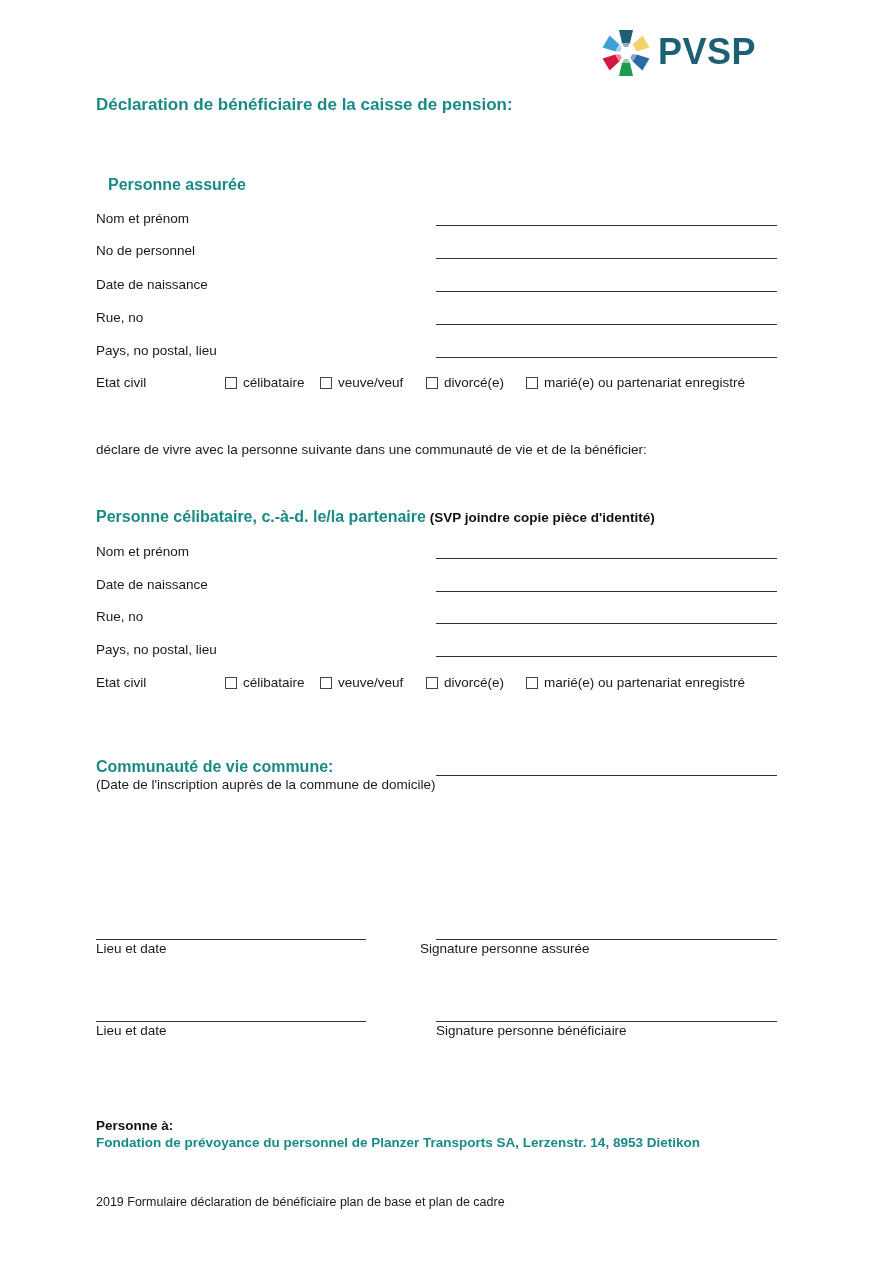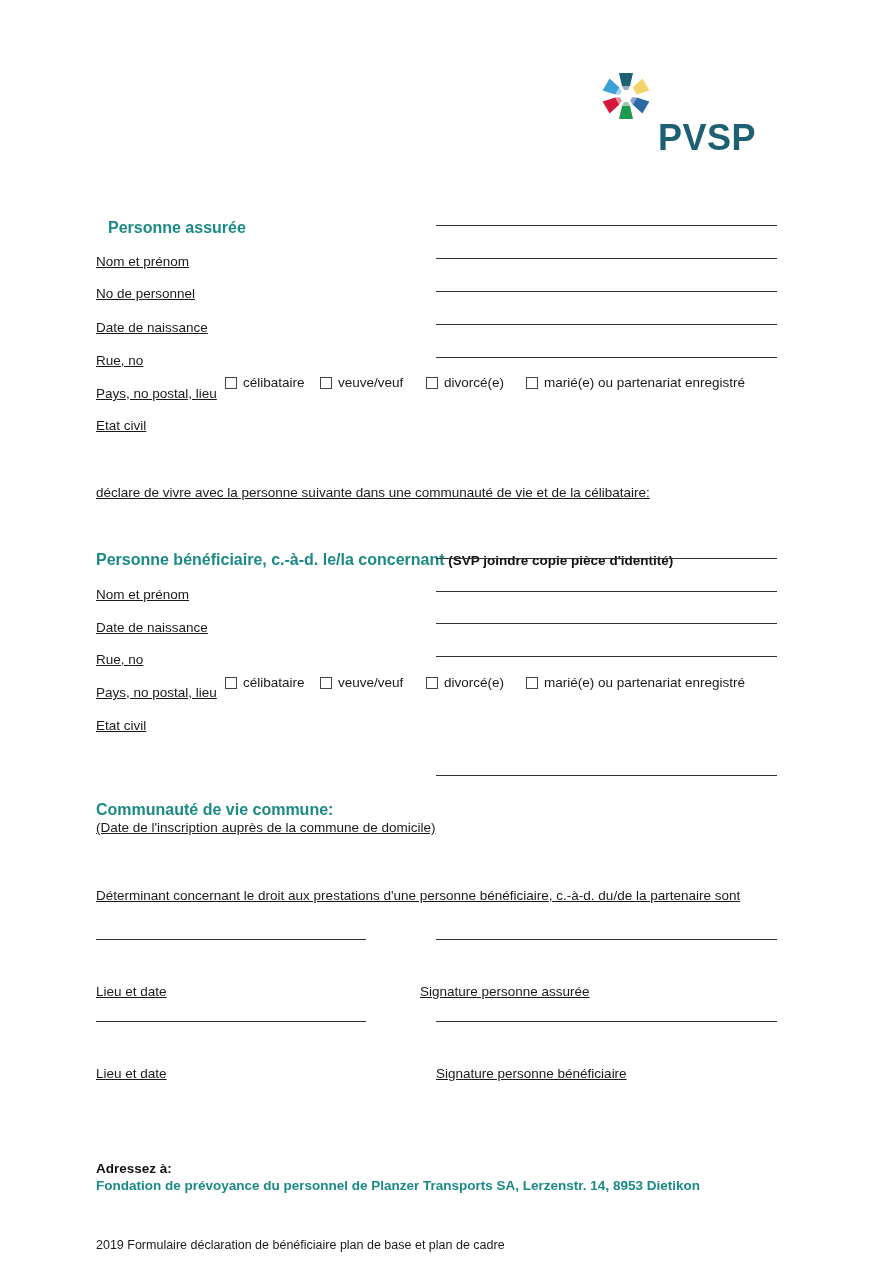--- a/index.html
+++ b/index.html
@@ -1,22 +1,22 @@
 <!DOCTYPE html>
 <html><head>
 <meta charset="utf-8">
 <style>
   html, body { margin: 0; padding: 0; background: #ffffff; }
   body { width: 892px; height: 1262px; position: relative; overflow: hidden;
          font-family: "Liberation Sans", sans-serif; color: #1a1a1a; font-size: 13.5px; }
-  .abs { position: absolute; margin-top: 43px; }
+  .abs { position: absolute; }
   .teal { color: #1a8a85; font-weight: bold; }
   .h-title { font-size: 17px; line-height: 21px; }
   .h-sec { font-size: 16px; }
-  .label { font-size: 13.5px; text-decoration: underline; }
+  .label { font-size: 13.5px; }
   .line { position: absolute; border-bottom: 1px solid #333; height: 0; }
   .cb { display: inline-block; width: 12px; height: 12px; border: 1px solid #444;
         vertical-align: -2px; margin-right: 6px; box-sizing: border-box; background: #fff; }
   .civil-opt { position: absolute; white-space: nowrap; font-size: 13.5px; cursor: pointer; }
   .logo-text { font-weight: bold; font-size: 36px; color: #1d5f73; letter-spacing: 0.5px; }
   .black-bold { font-weight: bold; color: #111; font-size: 13.5px; }
 </style>
 </head>
 <body>
 
@@ -43,20 +43,21 @@
       <g transform="rotate(300)">
           <path d="M-7,-23 L7,-23 L4,-10 L-4,-10 Z" fill="#3aa0d6"></path>
           <path d="M-4,-10 L4,-10 L2,-6 L-2,-6 Z" fill="#a7d3ec"></path>
         </g>
     </g>
   </svg>
   <span class="abs logo-text" style="left:57px; top:3px;">PVSP</span>
 </div>
 
 <div class="abs teal h-title" style="left:96px; top:94px;">
+  <div>Déclaration de bénéficiaire de la caisse de pension:</div>
 </div>
 
 <div class="abs teal h-sec" style="left:108px; top:176px;">Personne assurée</div>
 
 <div class="abs label" style="left:96px; top:211px;">Nom et prénom</div>
 <div class="line" style="left:436px; top:225px; width:341px;"></div>
 
 <div class="abs label" style="left:96px; top:243px;">No de personnel</div>
 <div class="line" style="left:436px; top:258px; width:341px;"></div>
 
@@ -68,24 +69,24 @@
 
 <div class="abs label" style="left:96px; top:343px;">Pays, no postal, lieu</div>
 <div class="line" style="left:436px; top:357px; width:341px;"></div>
 
 <div class="abs label" style="left:96px; top:375px;">Etat civil</div>
 <div class="civil-opt" style="left:225px; top:375px;"><span class="cb"></span><span>célibataire</span></div>
 <div class="civil-opt" style="left:320px; top:375px;"><span class="cb"></span><span>veuve/veuf</span></div>
 <div class="civil-opt" style="left:426px; top:375px;"><span class="cb"></span><span>divorcé(e)</span></div>
 <div class="civil-opt" style="left:526px; top:375px;"><span class="cb"></span><span>marié(e) ou partenariat enregistré</span></div>
 
-<div class="abs label" style="left:96px; top:442px;">déclare de vivre avec la personne suivante dans une communauté de vie et de la célibataire:</div>
+<div class="abs label" style="left:96px; top:442px;">déclare de vivre avec la personne suivante dans une communauté de vie et de la bénéficier:</div>
 
 <div class="abs" style="left:96px; top:508px; white-space:nowrap;">
-  <span class="teal h-sec">Personne bénéficiaire, c.-à-d. le/la concernant</span>
+  <span class="teal h-sec">Personne célibataire, c.-à-d. le/la partenaire</span>
   <span class="black-bold">(SVP joindre copie pièce d'identité)</span>
 </div>
 
 <div class="abs label" style="left:96px; top:544px;">Nom et prénom</div>
 <div class="line" style="left:436px; top:558px; width:341px;"></div>
 
 <div class="abs label" style="left:96px; top:577px;">Date de naissance</div>
 <div class="line" style="left:436px; top:591px; width:341px;"></div>
 
 <div class="abs label" style="left:96px; top:609px;">Rue, no</div>
@@ -98,29 +99,28 @@
 <div class="civil-opt" style="left:225px; top:675px;"><span class="cb"></span><span>célibataire</span></div>
 <div class="civil-opt" style="left:320px; top:675px;"><span class="cb"></span><span>veuve/veuf</span></div>
 <div class="civil-opt" style="left:426px; top:675px;"><span class="cb"></span><span>divorcé(e)</span></div>
 <div class="civil-opt" style="left:526px; top:675px;"><span class="cb"></span><span>marié(e) ou partenariat enregistré</span></div>
 
 <div class="abs teal h-sec" style="left:96px; top:758px;">Communauté de vie commune:</div>
 <div class="line" style="left:436px; top:775px; width:341px;"></div>
 <div class="abs label" style="left:96px; top:777px;">(Date de l'inscription auprès de la commune de domicile)</div>
 
 <div class="abs label" style="left:96px; top:844px; line-height:17px; width:700px;">
-  <div>Déterminant concernant le droit aux prestations d'une personne bénéficiaire, c.-à-d. du/de la partenaire sont</div>
 </div>
 
 <div class="line" style="left:96px; top:939px; width:270px;"></div>
 <div class="abs label" style="left:96px; top:941px;">Lieu et date</div>
 <div class="line" style="left:436px; top:939px; width:341px;"></div>
 <div class="abs label" style="left:420px; top:941px;">Signature personne assurée</div>
 
 <div class="line" style="left:96px; top:1021px; width:270px;"></div>
 <div class="abs label" style="left:96px; top:1023px;">Lieu et date</div>
 <div class="line" style="left:436px; top:1021px; width:341px;"></div>
 <div class="abs label" style="left:436px; top:1023px;">Signature personne bénéficiaire</div>
 
-<div class="abs black-bold" style="left:96px; top:1118px;">Adressez à:</div>
+<div class="abs black-bold" style="left:96px; top:1118px;">Personne à:</div>
 <div class="abs teal" style="left:96px; top:1135px; font-size:13.5px; white-space:nowrap;">Fondation de prévoyance du personnel de Planzer Transports SA, Lerzenstr. 14, 8953 Dietikon</div>
 
 <div class="abs" style="left:96px; top:1195px; font-size:12.5px;">2019 Formulaire déclaration de bénéficiaire plan de base et plan de cadre</div>
 
 </body></html>

